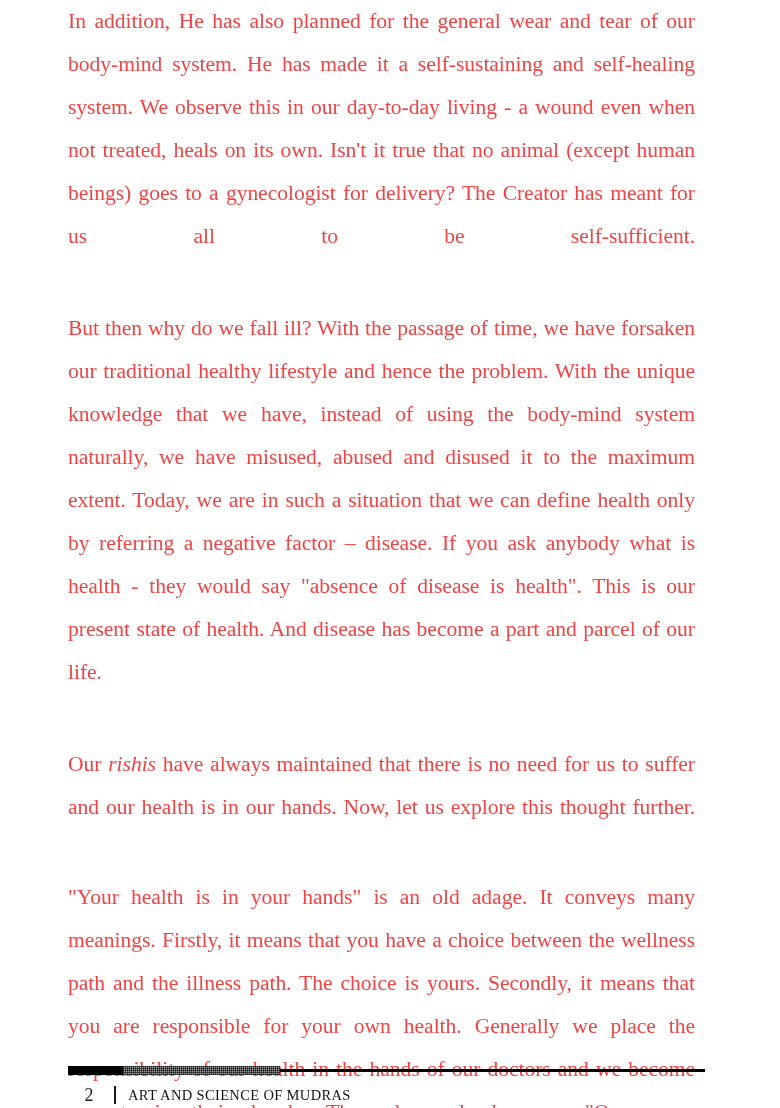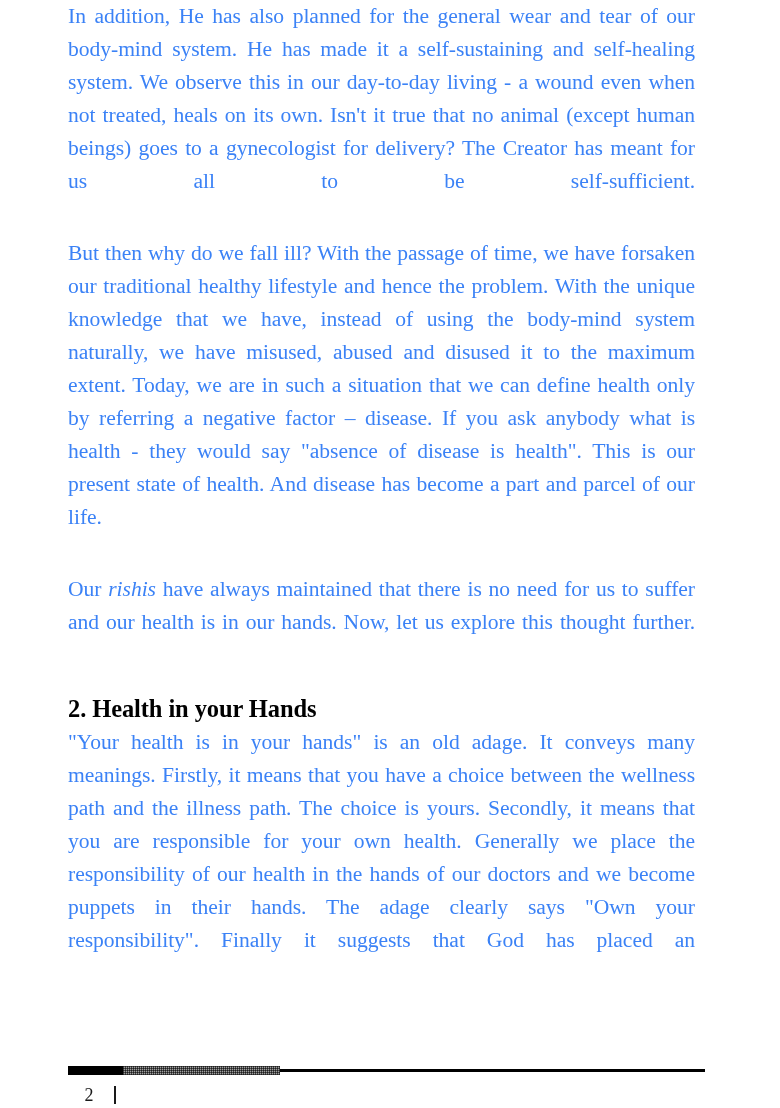--- a/index.html
+++ b/index.html
@@ -23,26 +23,26 @@
   .content {
     position: absolute;
     left: 68px;
     top: 0px;
     width: 643px;
   }
 
   .para {
     margin: 0 16px 6px 0;
     font-size: 21.6px;
-    line-height: 33px;
+    line-height: 43px;
     text-align: justify;
     text-justify: inter-word;
     letter-spacing: -0.05px;
     word-spacing: 0.2px;
-    color: #3b82f6;
+    color: #ef4444;
   }
 
   
   .para::after {
     content: "";
     display: inline-block;
     width: 100%;
   }
 
   .para.tight {
@@ -161,34 +161,34 @@
 
   <div class="content">
 
     <p class="para" id="p1">In addition, He has also planned for the general wear and tear of our body-mind system.   He has made it a self-sustaining and self-healing system. We observe this in our day-to-day living - a wound even when not treated, heals on its own. Isn't it true that no animal (except human beings) goes to a gynecologist for delivery?  The Creator has meant for us all to be self-sufficient.</p>
 
 
     <p class="para" id="p3">But then why do we fall ill?  With the passage of time, we have forsaken our traditional healthy lifestyle and hence the problem. With the unique knowledge that we have, instead of using the body-mind system naturally, we have misused, abused and disused it to the maximum extent. Today, we are in such a situation that we can define health only by referring a negative factor – disease.   If you ask anybody what is health - they would say "absence of disease is health". This is our present state of health.   And disease has become a part and parcel of our life.</p>
 
     <p class="para tight" id="p4">Our <em class="it">rishis</em> have always maintained that there is no need for us to suffer and our health is in our hands. Now, let us explore this thought further.</p>
 
-    <h2 class="heading">2. Health in your Hands</h2>
 
     <p class="para" id="p5">"Your health is in your hands" is an old adage. It conveys many meanings.   Firstly, it means that you have a choice between the wellness path and the illness path.  The choice is yours.    Secondly, it means that you are responsible for your own health. Generally we place the responsibility of our health in the hands of our doctors and we become puppets in their hands.   The adage clearly says "Own your responsibility".   Finally it suggests that God has placed an</p>
 
   </div>
 
   <div class="footer">
 
     <div class="footer-rule">
       <span class="rule-black"></span>
       <span class="rule-gray"></span>
       <span class="rule-thin"></span>
     </div>
 
     <div class="footer-text">
       <span class="footer-page-number">2</span>
       <span class="footer-divider"></span>
+      <span class="footer-title">ART AND SCIENCE OF MUDRAS</span>
     </div>
 
   </div>
 
 </div>
 
 </body></html>

